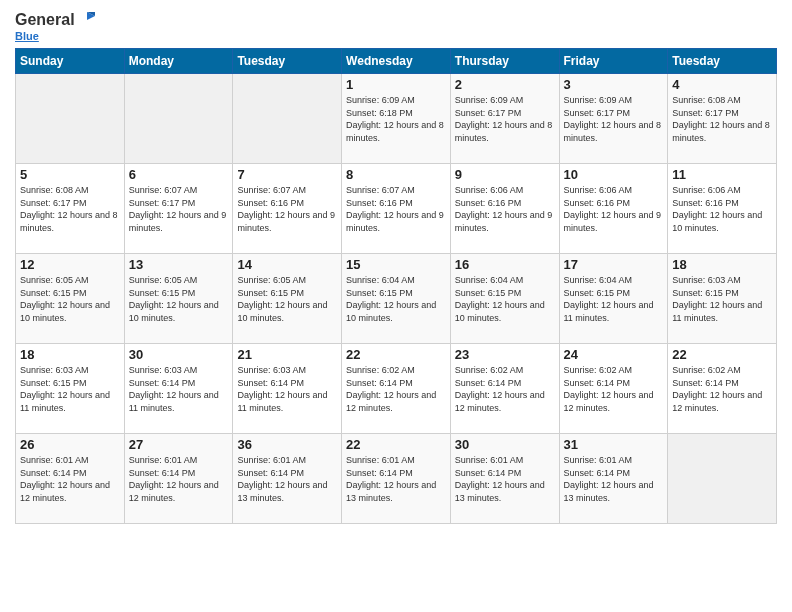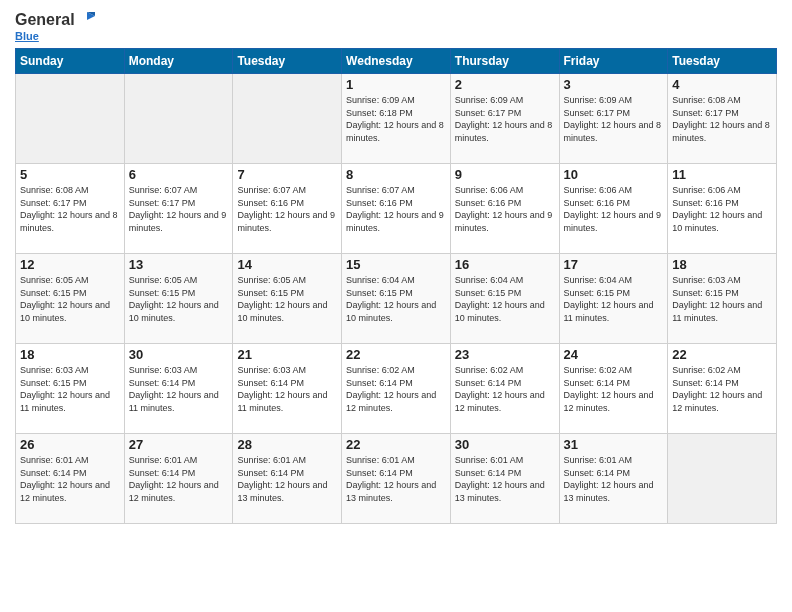--- a/index.html
+++ b/index.html
@@ -289,21 +289,21 @@
 Sunset: 6:14 PM
 Daylight: 12 hours and 12 minutes.</div>
           </td>
           <td>
             <span class="day-number">27</span>
             <div class="day-info" style="white-space: pre-line;">Sunrise: 6:01 AM
 Sunset: 6:14 PM
 Daylight: 12 hours and 12 minutes.</div>
           </td>
           <td>
-            <span class="day-number">28</span>
+            <span class="day-number">36</span>
             <div class="day-info" style="white-space: pre-line;">Sunrise: 6:01 AM
 Sunset: 6:14 PM
 Daylight: 12 hours and 13 minutes.</div>
           </td>
           <td>
             <span class="day-number">22</span>
             <div class="day-info" style="white-space: pre-line;">Sunrise: 6:01 AM
 Sunset: 6:14 PM
 Daylight: 12 hours and 13 minutes.</div>
           </td>

